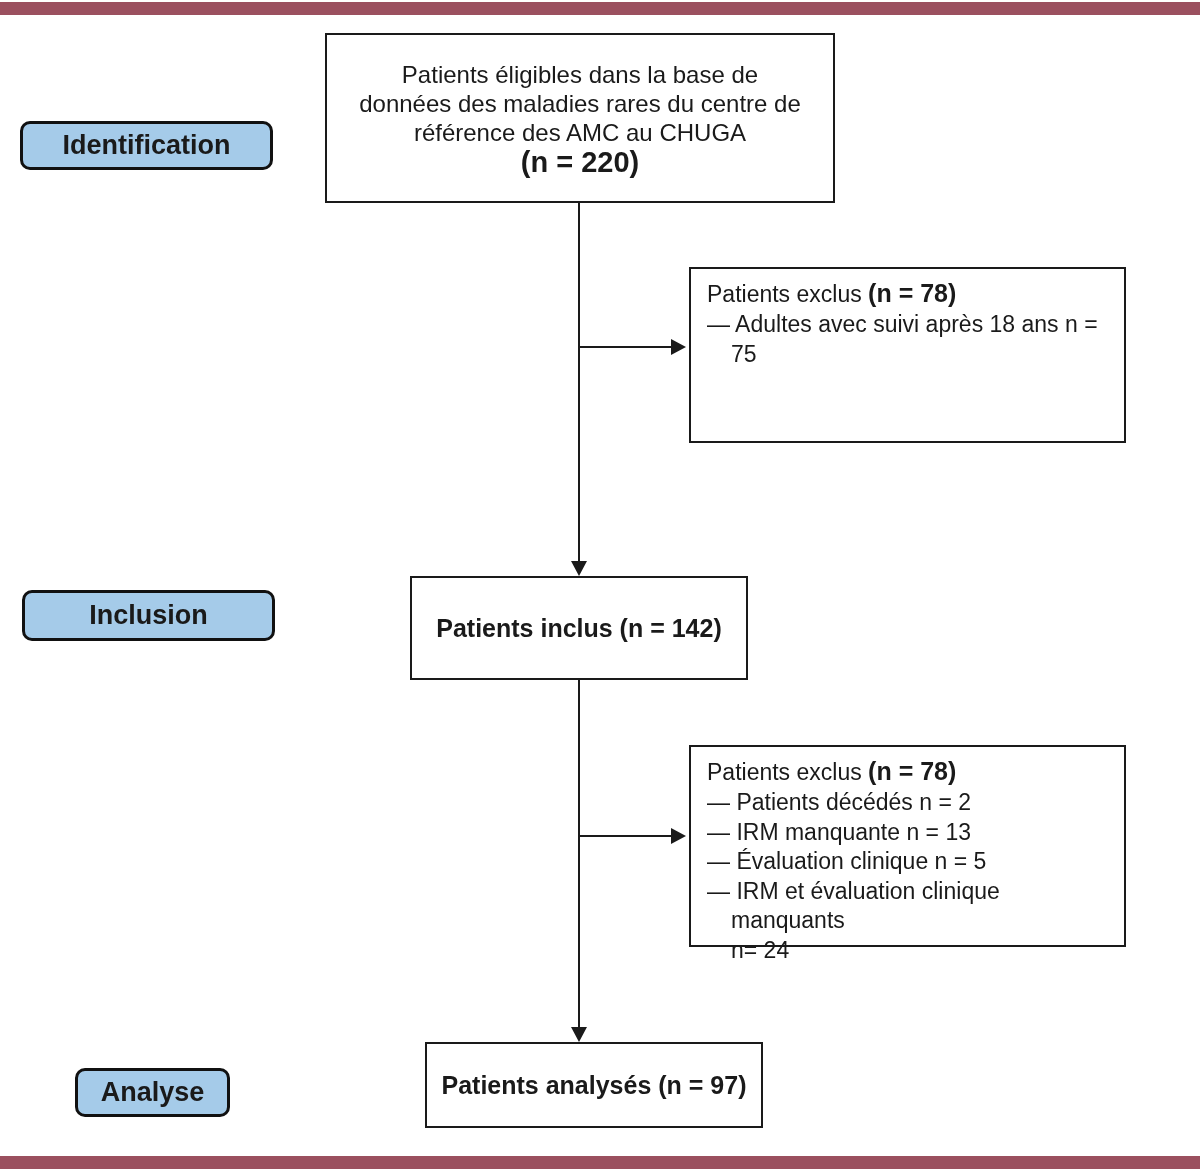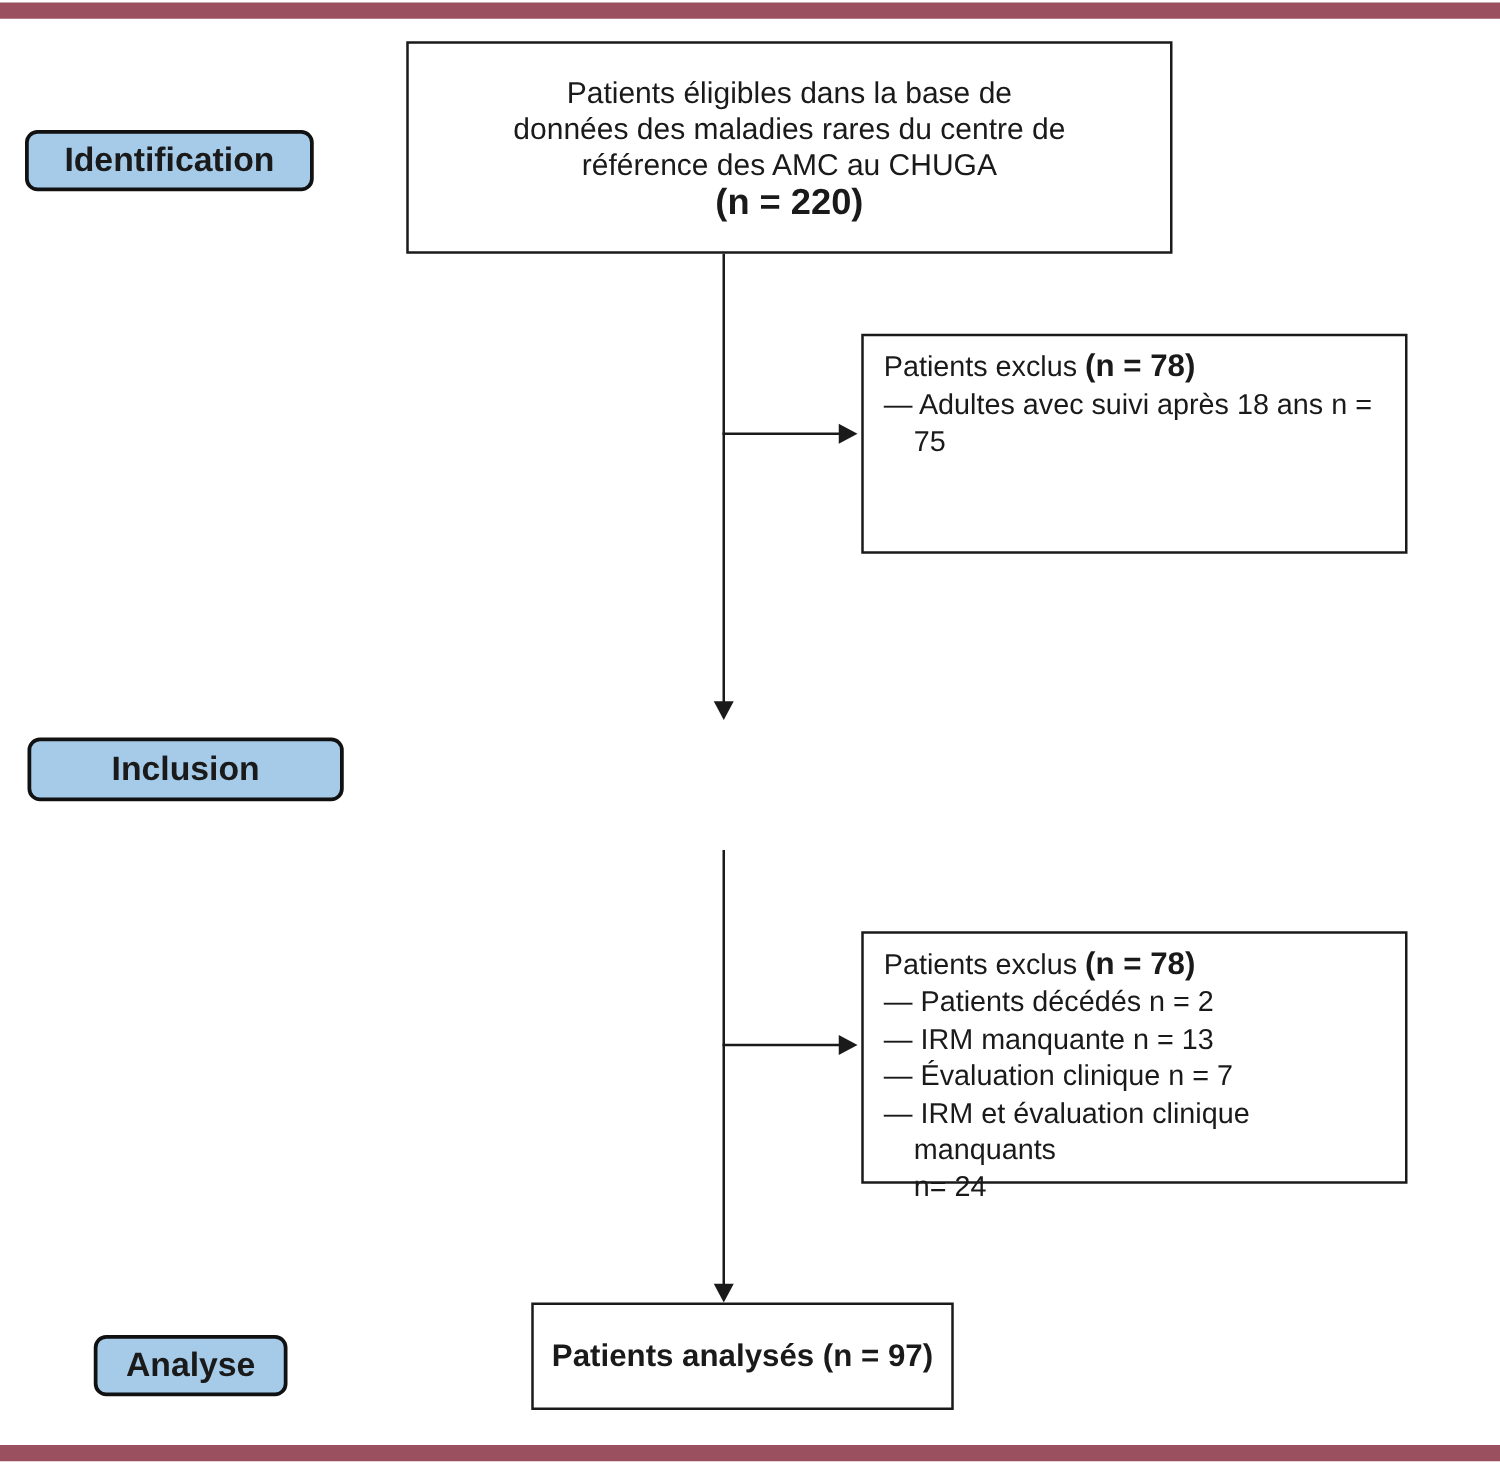--- a/index.html
+++ b/index.html
@@ -34,32 +34,32 @@
     border: 3px solid #111111;
     border-radius: 10px;
     display: flex;
     align-items: center;
     justify-content: center;
     font-weight: bold;
     font-size: 27px;
     letter-spacing: 0px;
     color: #1a1a1a;
   }
-  .stage.identification { left: 20px;  top: 104px;  width: 231px; height: 49px; }
+  .stage.identification { left: 20px;  top: 121px;  width: 253px; height: 49px; }
   .stage.inclusion      { left: 22px;  top: 590px;  width: 253px; height: 51px; }
   .stage.analyse        { left: 75px;  top: 1068px; width: 155px; height: 49px; }
 
   
   .fbox {
     position: absolute;
     background: #ffffff;
     border: 2px solid #1a1a1a;
   }
   .fbox.eligible {
-    left: 325px; top: 33px; width: 613px; height: 170px;
+    left: 325px; top: 33px; width: 510px; height: 170px;
     display: flex; flex-direction: column;
     align-items: center; justify-content: center;
     text-align: center;
     padding: 6px 8px;
   }
   .fbox.eligible .body {
     font-size: 24px;
     line-height: 29px;
     white-space: pre-line;
   }
@@ -143,26 +143,29 @@
 données des maladies rares du centre de
 référence des AMC au CHUGA</div>
     <div class="count">(n = 220)</div>
   </div>
 
   <div class="fbox excl excl1">
     <div class="hdr"><span>Patients exclus </span><span class="cnt">(n = 78)</span></div>
     <div class="item">— Adultes avec suivi après 18 ans n = 75</div>
   </div>
 
+  <div class="fbox center included">
+    <span>Patients inclus (n = 142)</span>
+  </div>
 
   <div class="fbox excl excl2">
     <div class="hdr"><span>Patients exclus </span><span class="cnt">(n = 78)</span></div>
     <div class="item">— Patients décédés n = 2</div>
     <div class="item">— IRM manquante n = 13</div>
-    <div class="item">— Évaluation clinique n = 7</div>
+    <div class="item">— Évaluation clinique n = 5</div>
     <div class="item">— IRM et évaluation clinique manquants
 n= 24</div>
   </div>
 
   <div class="fbox center analyzed">
     <span>Patients analysés (n = 97)</span>
   </div>
 
   <div class="line vline v1"></div>
   <div class="line hline h1"></div>

